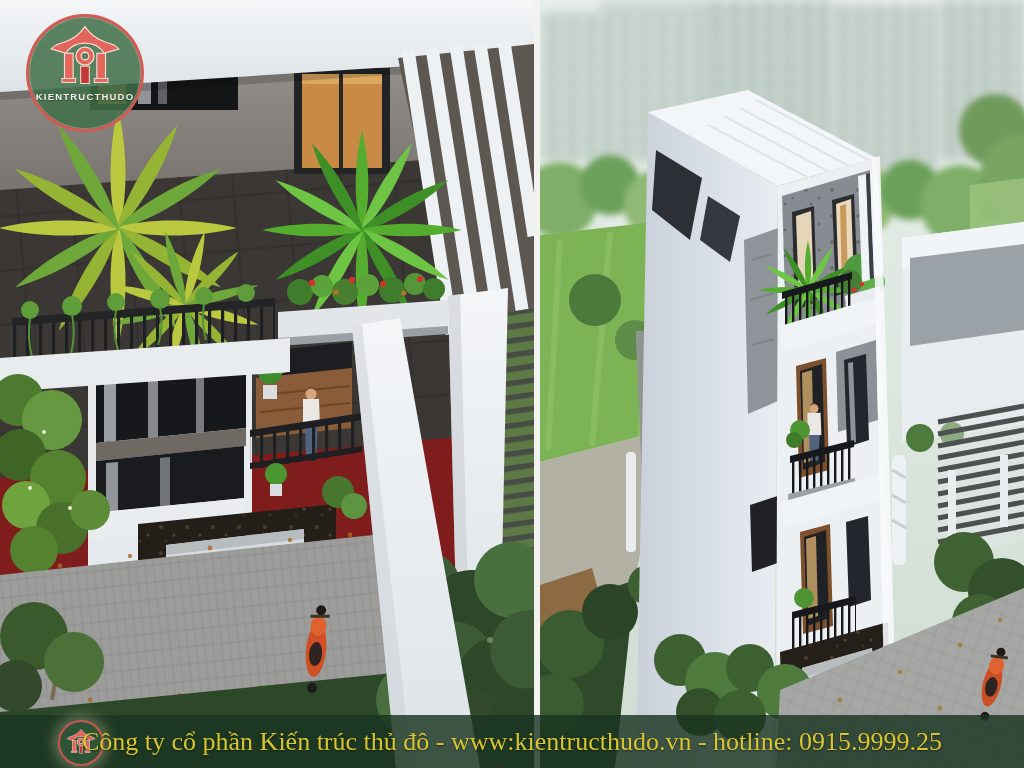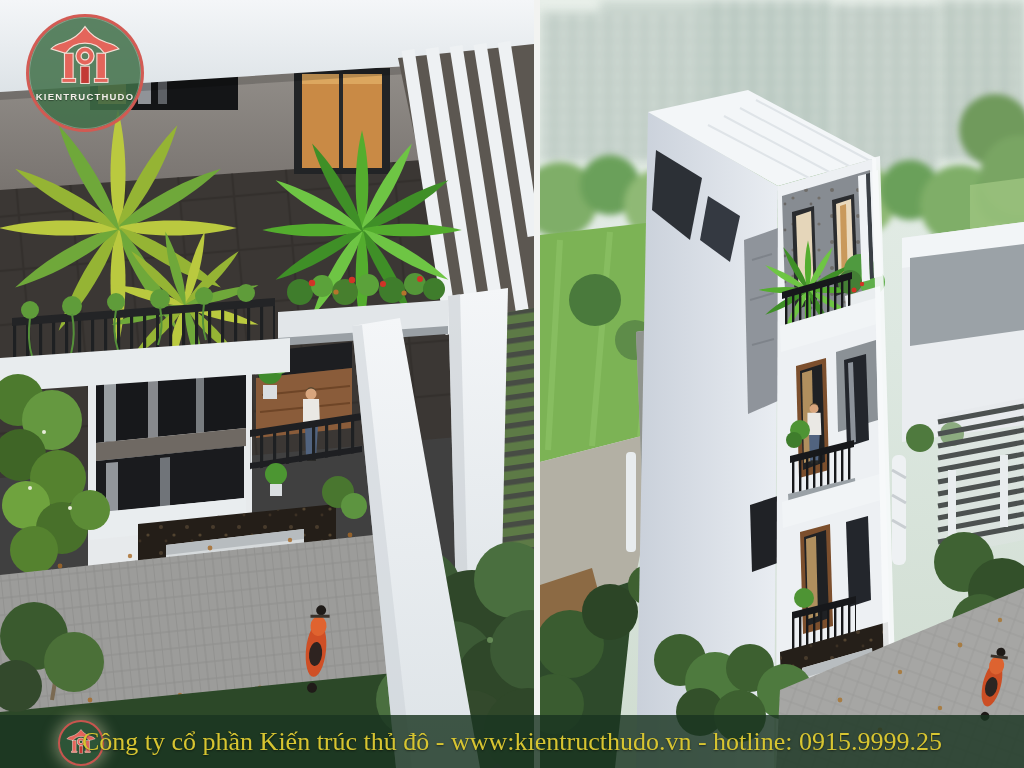--- a/index.html
+++ b/index.html
@@ -1,16 +1,16 @@
 <!DOCTYPE html>
 <html><head>
 <meta charset="utf-8">
 <style>
   html,body{margin:0;padding:0;background:#111;}
-  .stage{position:relative;width:1024px;height:768px;overflow:hidden;background:#404040;
+  .stage{position:relative;width:1024px;height:768px;overflow:hidden;background:#7f1d1d;
          font-family:"Liberation Sans","DejaVu Sans",sans-serif;}
   .panel{position:absolute;top:0;height:768px;}
   .panel svg{display:block;width:100%;height:100%;}
   #left-panel{left:0;width:534px;}
   #divider{position:absolute;left:534px;top:0;width:6px;height:768px;background:#f2f3f1;}
   #right-panel{left:540px;width:484px;}
 
   
   .logo-mark{position:absolute;left:26px;top:14px;width:112px;height:112px;border-radius:50%;
              background:rgba(64,110,72,.85);border:3px solid rgba(221,88,82,.92);

